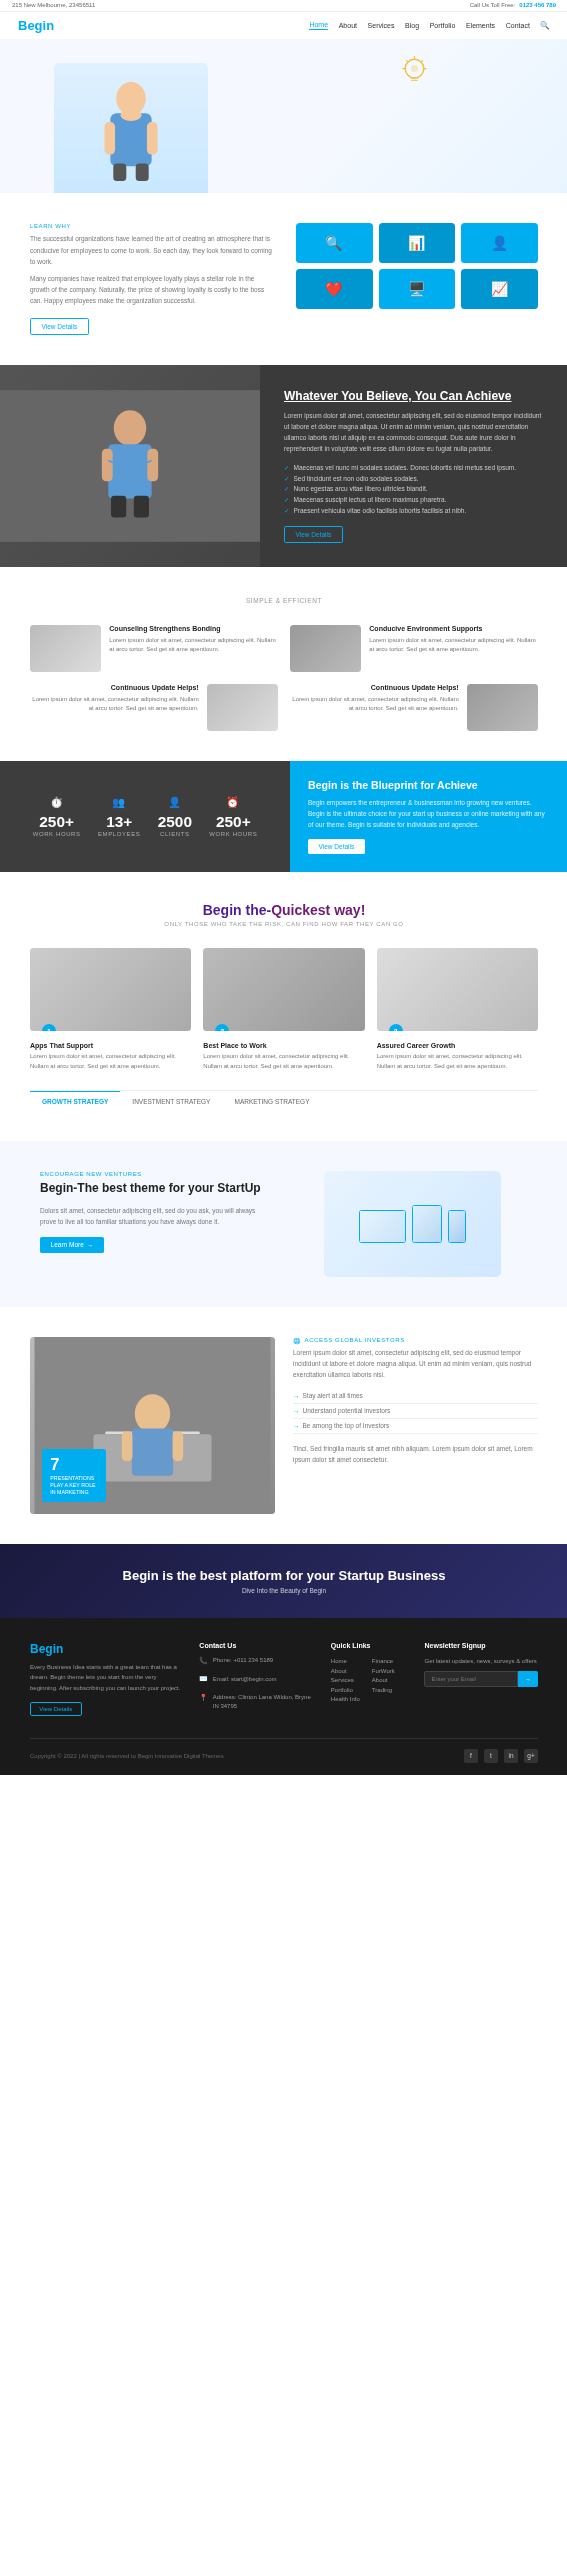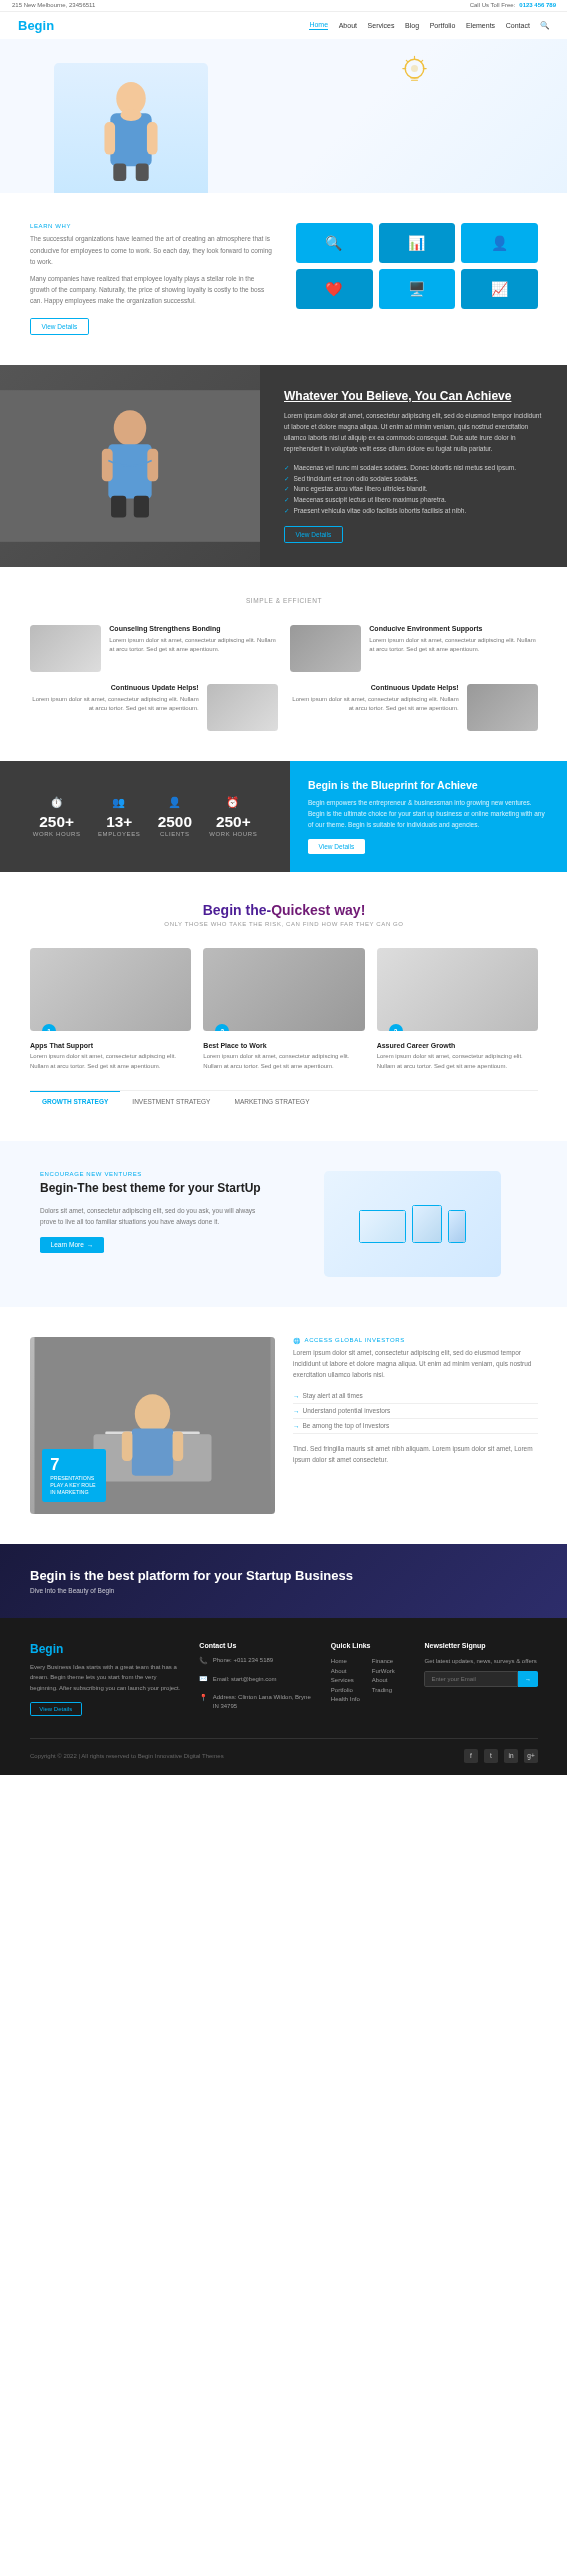--- a/index.html
+++ b/index.html
@@ -106,21 +106,21 @@
     .join-badge .num { font-size: 16.6px; font-weight: bold; }
     .join-badge .text { font-size: 5.3px; text-transform: uppercase; max-width: 47px; line-height: 1.3; }
     .join-right { flex: 1; display: flex; flex-direction: column; justify-content: flex-start; }
     .join-right .tag { font-size: 6px; color: #00aeef; text-transform: uppercase; letter-spacing: 0.6px; margin-bottom: 3.5px; display: flex; align-items: center; gap: 3.5px; }
     .join-list { list-style: none; margin-bottom: 9.5px; }
     .join-list li { font-size: 6.5px; color: #777; padding: 3.5px 0; border-bottom: 0.6px solid #eee; padding-left: 9.5px; position: relative; }
     .join-list li::before { content: '→'; position: absolute; left: 0; color: #00aeef; }
     .join-right p { font-size: 6.5px; color: #777; line-height: 1.7; margin-bottom: 4.7px; }
 
     
-    .platform { background: linear-gradient(135deg, #1a1a3e 0%, #2d2d6b 100%); padding: 24px 30px; color: #fff; }
+    .platform { background: linear-gradient(135deg, #1a1a3e 0%, #2d2d6b 100%); padding: 24px 30px; text-align: center; color: #fff; }
     .platform h2 { font-size: 13px; font-weight: bold; margin-bottom: 4.7px; }
     .platform p { font-size: 6.5px; color: rgba(255,255,255,0.75); }
 
     
     .footer { background: #1a1a1a; padding: 24px 30px 12px; color: #ccc; }
     .footer-grid { display: grid; grid-template-columns: 2fr 1.5fr 1fr 1.5fr; gap: 18px; margin-bottom: 18px; }
     .footer-logo { font-size: 12px; font-weight: bold; color: #fff; margin-bottom: 6px; }
     .footer-logo span { color: #00aeef; }
     .footer-col h4 { font-size: 7px; font-weight: bold; color: #fff; margin-bottom: 7px; }
     .footer-col p { font-size: 6px; color: #999; line-height: 1.7; margin-bottom: 4.7px; }

